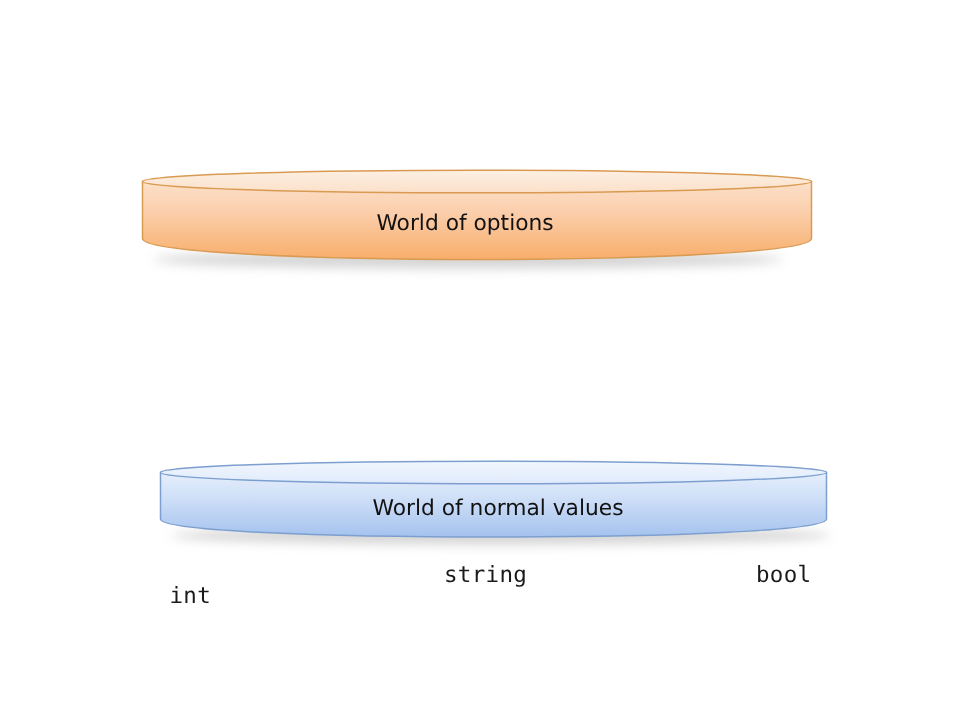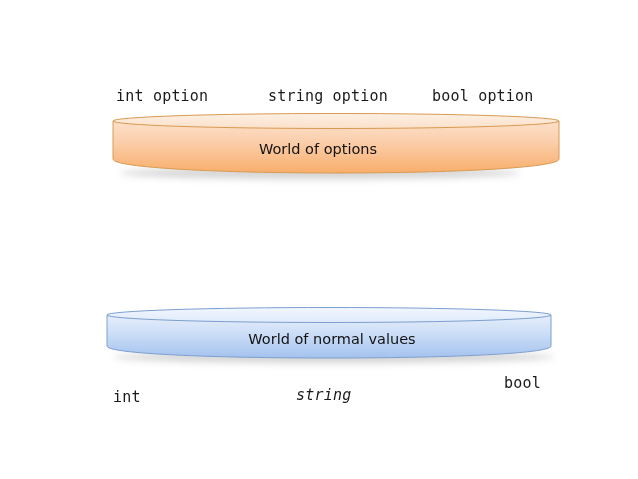--- a/index.html
+++ b/index.html
@@ -31,21 +31,21 @@
     color: #1a1a1a;
     white-space: pre;
     line-height: 1;
   }
 
   #lbl-int-option    { left: 116px; top: 89px; }
   #lbl-string-option { left: 268px; top: 89px; }
   #lbl-bool-option   { left: 432px; top: 89px; }
 
   #lbl-int    { left: 113px; top: 390px; }
-  #lbl-string { left: 296px; top: 388px; font-style: italic; }
+  #lbl-string { left: 296px; top: 376px; }
   #lbl-bool   { left: 504px; top: 376px; }
 
   
   .cylinder {
     position: absolute;
   }
   .cyl-shadow {
     position: absolute;
     left: 8px;
     right: 4px;
@@ -71,44 +71,42 @@
     text-align: center;
     font-family: "DejaVu Sans", "Liberation Sans", sans-serif;
     font-size: 14.5px;
     color: #121212;
     line-height: 1;
     white-space: nowrap;
   }
 
   
   #cylinder-options {
-    left: 112px;
+    left: 94px;
     top: 113px;
     width: 412px;
     height: 62px;
+    padding-left: 20px;
   }
   #cylinder-options .cyl-caption { top: 29px; }
 
   
   #cylinder-values {
     left: 106px;
     top: 307px;
     width: 452px;
     height: 52px;
   }
   #cylinder-values .cyl-caption { top: 25px; }
 </style>
 </head>
 <body>
 
 <div class="canvas">
 
-  <div class="type-label" id="lbl-int-option">int option</div>
-  <div class="type-label" id="lbl-string-option">string option</div>
-  <div class="type-label" id="lbl-bool-option">bool option</div>
 
   <div class="cylinder" id="cylinder-options">
     <div class="cyl-shadow"></div>
     <svg class="cyl-svg" width="448" height="62" viewBox="0 0 448 62">
       <defs>
         <linearGradient id="gradOptionsBody" x1="0" y1="0" x2="0" y2="1">
           <stop offset="0%" stop-color="#fce0c9"></stop>
           <stop offset="38%" stop-color="#fbcfad"></stop>
           <stop offset="100%" stop-color="#f8ae6b"></stop>
         </linearGradient>

